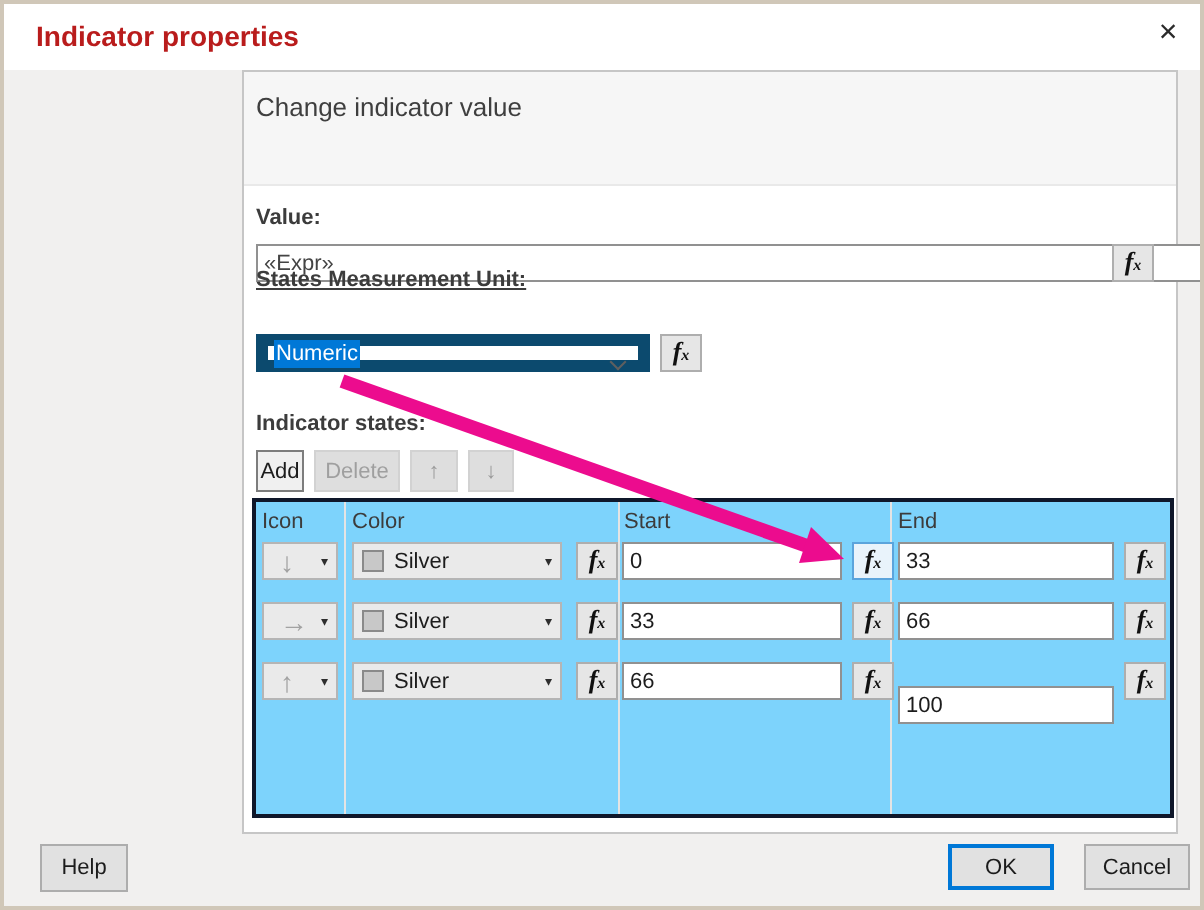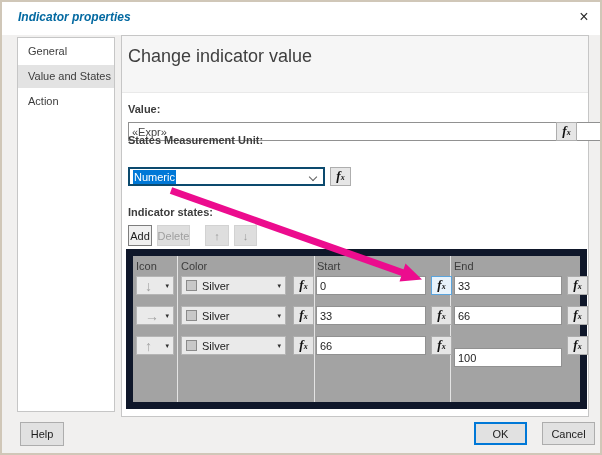--- a/index.html
+++ b/index.html
@@ -7,21 +7,21 @@
   body { font-family:"Liberation Sans", sans-serif; }
 
   .dialog {
     position:relative; width:602px; height:455px;
     border:2px solid #d0c7b8; background:#f1f0ef; overflow:hidden;
   }
   .titlebar {
     position:absolute; left:0; top:0; width:100%; height:33px; background:#fff;
   }
   .title-text {
-    position:absolute; left:16px; top:8px; font-size:12px; font-weight:600; color:#0369a1;font-style:italic;
+    position:absolute; left:16px; top:8px; font-size:14px; font-weight:600; color:#b91c1c;
   }
   .close-btn {
     position:absolute; left:568px; top:2px; width:28px; height:26px;
     display:flex; align-items:center; justify-content:center;
     font-size:16px; color:#2b2b2b; cursor:default;
   }
 
   .sidebar {
     position:absolute; left:15px; top:35px; width:98px; height:375px;
     background:#fff; border:1px solid #c6c6c6;
@@ -34,31 +34,31 @@
 
   .panel {
     position:absolute; left:119px; top:33px; width:468px; height:382px;
     background:#fff; border:1px solid #c6c6c6;
   }
   .panel-header {
     position:absolute; left:0; top:0; width:100%; height:57px;
     background:#f6f6f6; border-bottom:1px solid #e9e9e9;
   }
   .heading {
-    position:absolute; left:126px; top:44px; font-size:18px; color:#3f3f3f;
+    position:absolute; left:126px; top:44px; font-size:13px; color:#3f3f3f;
   }
 
   .field-label { position:absolute; font-size:11px; font-weight:600; color:#3c3c3c; }
 
   .combo {
     position:absolute; height:19px; background:#fff; border:1px solid #919191;
     display:flex; align-items:center; font-size:11px; color:#444;
     padding-left:3px;
   }
-  .combo.focused { border:2px solid #0c4a6e; }
+  .combo.focused { border:6px solid #0c4a6e; }
   .chevron-icon {
     position:absolute; right:7px; top:5px; width:6px; height:6px;
     border-right:1px solid #5f5f5f; border-bottom:1px solid #5f5f5f;
     transform:rotate(45deg);
   }
   .sel-text { background:#0078d7; color:#fff; padding:1px 1px; }
 
   .fx-btn {
     position:absolute; width:21px; height:19px; background:#e6e6e6; border:1px solid #aeaeae;
     display:flex; align-items:center; justify-content:center; color:#111;text-align:right;
@@ -73,21 +73,21 @@
   .tb-btn {
     position:absolute; height:21px; font-size:11px; display:flex;
     align-items:center; justify-content:center;
   }
   .tb-btn.enabled { background:#f0f0f0; border:1px solid #7d7d7d; color:#1c1c1c; }
   .tb-btn.disabled { background:#dedede; border:1px solid #d2d2d2; color:#9f9f9f; }
   .tb-arrow { font-size:11px; font-weight:bold; color:#9b9b9b; }
 
   .states-table {
     position:absolute; left:124px; top:247px; width:461px; height:160px;
-    background:#a3a3a3; border:7px solid #0f172a;
+    background:#7dd3fc; border:2px solid #0f172a;
   }
   .grid-line { position:absolute; top:0; width:1px; height:100%; background:#e4e4e4; }
   .col-header { position:absolute; top:4px; font-size:11px; color:#3c3c3c; }
 
   .cell-combo {
     position:absolute; height:19px; background:#eaeaea; border:1px solid #b5b5b5;
     display:flex; align-items:center; font-size:11px; color:#1c1c1c;
   }
   .row-arrow { color:#a2a2a2; font-size:14px; line-height:14px; margin-left:8px; }
   .caret-icon { position:absolute; right:4px; top:5px; font-size:7px; color:#2e2e2e; }
@@ -112,52 +112,47 @@
 </head>
 <body>
 
 <div class="dialog">
 
   <div class="titlebar">
     <div class="title-text">Indicator properties</div>
     <div class="close-btn">×</div>
   </div>
 
-  <div class="sidebar">
-    <div class="side-item">General</div>
-    <div class="side-item selected">Value and States</div>
-    <div class="side-item">Action</div>
-  </div>
 
   <div class="panel">
     <div class="panel-header"></div>
   </div>
   <div class="heading">Change indicator value</div>
 
   <div class="field-label" style="left:126px; top:101px;">Value:</div>
   <div class="combo" style="left:126px; top:120px; width:510px;">
     <span>«Expr»</span>
     <span class="chevron-icon"></span>
   </div>
   <div class="fx-btn" style="left:554px; top:120px;">
     <span class="fx-glyph">fx</span>
   </div>
 
-  <div class="field-label" style="left:126px; top:132px;">States Measurement Unit:</div>
+  <div class="field-label" style="left:126px; top:132px;text-decoration:underline;">States Measurement Unit:</div>
   <div class="combo focused" style="left:126px; top:165px; width:197px;">
     <span class="sel-text">Numeric</span>
     <span class="chevron-icon"></span>
   </div>
   <div class="fx-btn" style="left:328px; top:165px;">
     <span class="fx-glyph">fx</span>
   </div>
 
   <div class="field-label" style="left:126px; top:204px;">Indicator states:</div>
   <div class="tb-btn enabled" style="left:126px; top:223px; width:24px;">Add</div>
-  <div class="tb-btn disabled" style="left:155px; top:223px; width:33px;">Delete</div>
+  <div class="tb-btn disabled" style="left:155px; top:223px; width:43px;">Delete</div>
   <div class="tb-btn disabled" style="left:203px; top:223px; width:24px;">
     <span class="tb-arrow">↑</span>
   </div>
   <div class="tb-btn disabled" style="left:232px; top:223px; width:23px;">
     <span class="tb-arrow">↓</span>
   </div>
 
   <div class="states-table">
     <div class="grid-line" style="left:44px;"></div>
     <div class="grid-line" style="left:181px;"></div>

